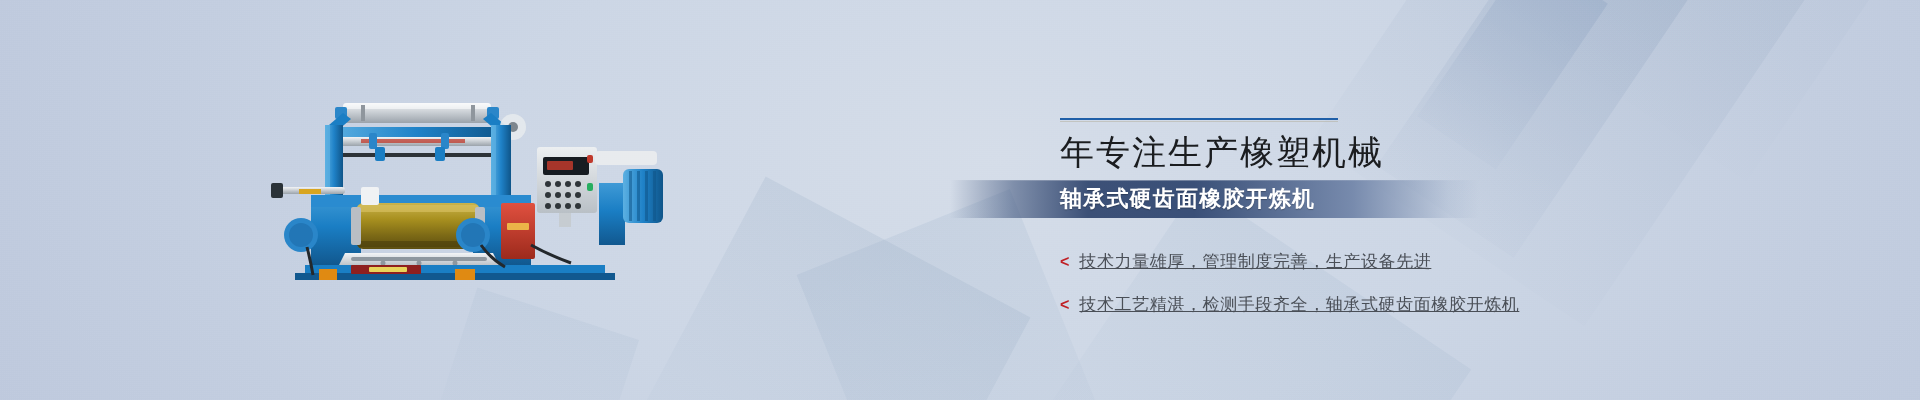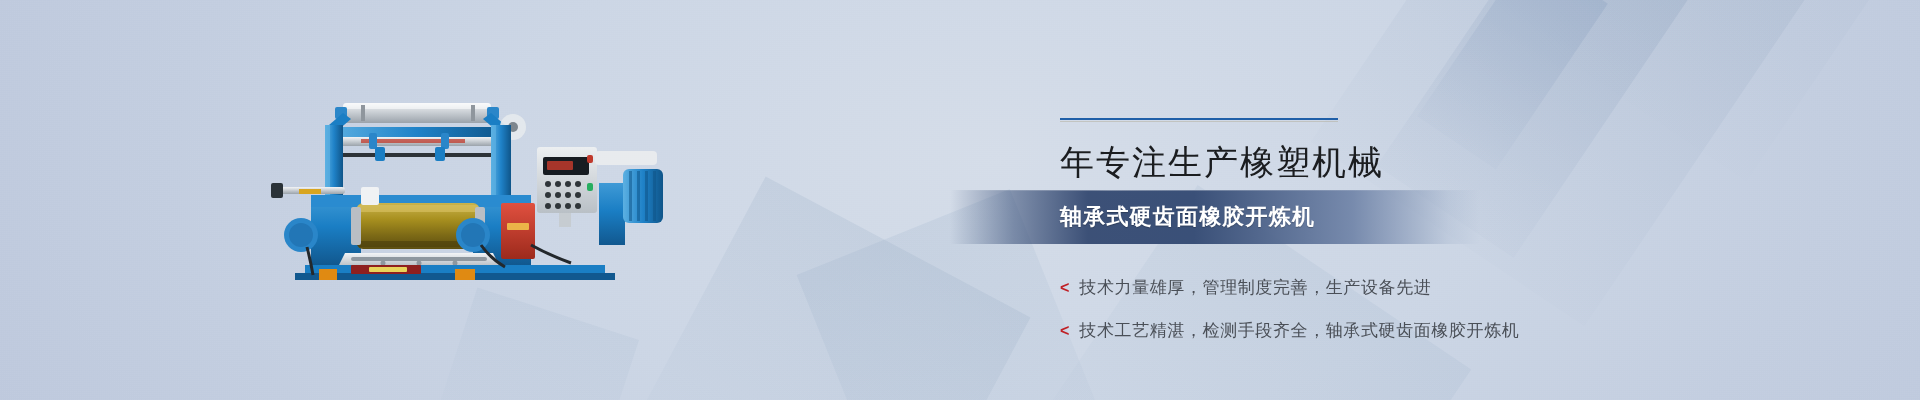--- a/index.html
+++ b/index.html
@@ -99,35 +99,35 @@
     height:2px;
     background:#1f5fa8;
   }
   .rule-top2 {
     height:1px;
     margin-top:1px;
     background:rgba(180,176,160,.55);
   }
 
   #headline {
-    margin-top:20px;
+    margin-top:10px;
     font-family:"DejaVu Serif", "Liberation Serif", serif;
     font-size:34px;
     line-height:40px;
     letter-spacing:2px;
     color:#1b1d20;
     white-space:nowrap;
   }
 
   #subtitle-bar {
     position:relative;
     margin-top:8px;
     margin-left:-110px;
     width:530px;
-    height:54px;
+    height:38px;
     display:flex;
     align-items:center;
     background:linear-gradient(90deg,
         rgba(60,83,124,0) 0%,
         rgba(57,79,120,.55) 12%,
         rgba(52,73,113,.95) 26%,
         rgba(58,80,120,1) 46%,
         rgba(104,125,163,.85) 76%,
         rgba(150,168,196,.25) 94%,
         rgba(170,186,208,0) 100%);
@@ -160,20 +160,21 @@
     font-size:16px;
     font-weight:bold;
     margin-right:10px;
     line-height:1;
   }
   .bullet-text {
     font-family:"DejaVu Sans", "Liberation Sans", sans-serif;
     font-size:17px;
     letter-spacing:.6px;
     color:#4a4f57;
+    text-decoration:underline;
   }
 </style>
 </head>
 <body>
 
 <div id="banner">
 
   <div class="bg-shapes">
     <div class="poly tr1"></div>
     <div class="poly tr2"></div>

